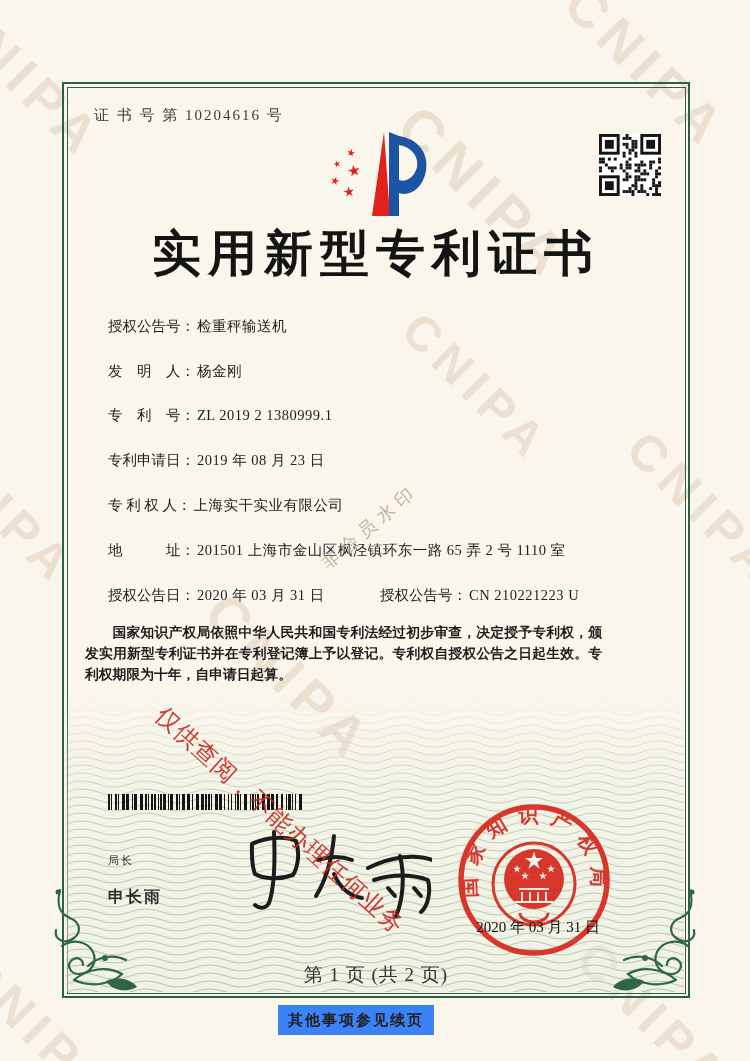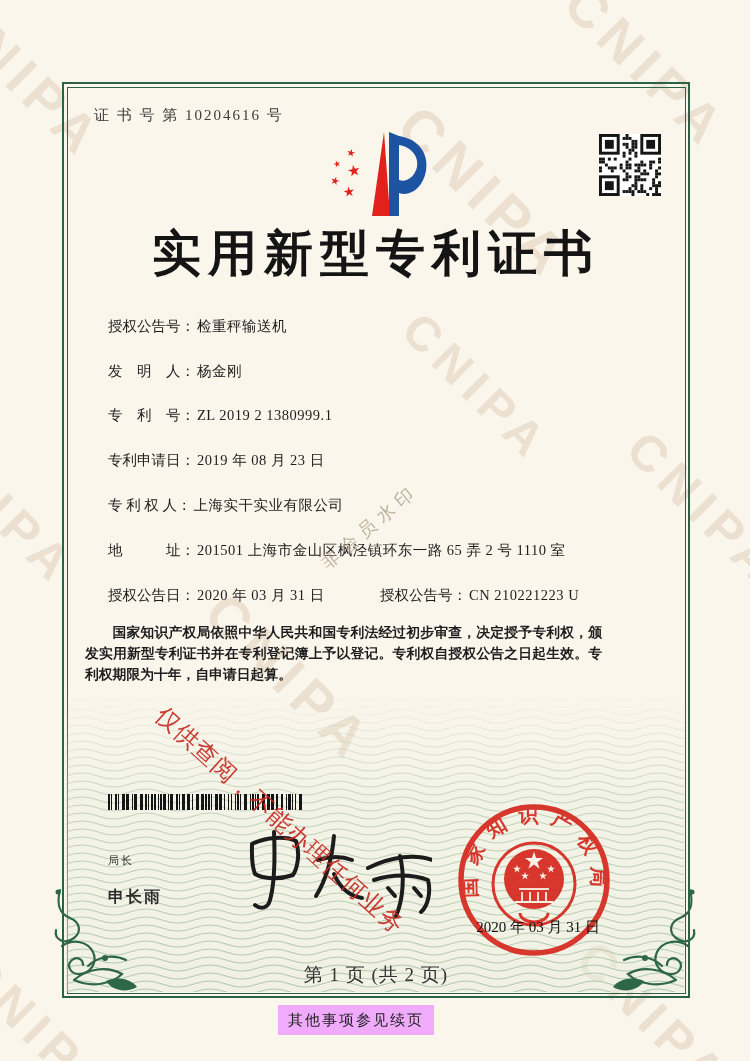--- a/index.html
+++ b/index.html
@@ -44,22 +44,22 @@
   .paras p{margin:0;text-indent:2em;font-weight:bold;}
   
   .barcode{position:absolute;left:108px;top:794px;}
   .sig-title{position:absolute;left:108px;top:853px;font-family:"Liberation Sans","DejaVu Sans",sans-serif;font-size:11px;color:#2c2c2c;letter-spacing:2px;}
   .sig-name{position:absolute;left:108px;top:887px;font-family:"Liberation Sans","DejaVu Sans",sans-serif;font-size:16px;color:#2c2c2c;letter-spacing:2px;font-weight:bold;}
   .signature{position:absolute;left:222px;top:824px;}
   .seal{position:absolute;left:455px;top:801px;}
   .seal-date{position:absolute;left:468px;top:918px;width:140px;text-align:center;font-size:15px;color:#111;white-space:nowrap;}
   .page-num{position:absolute;left:62px;top:962px;width:628px;text-align:center;font-size:19px;letter-spacing:1px;color:#333;}
   .footer-note{
-    position:absolute;left:278px;top:1005px;width:156px;height:30px;background:#f0abfc;
-    display:flex;align-items:center;justify-content:center;font-size:15px;letter-spacing:2px;color:#222;white-space:nowrap;
+    position:absolute;left:278px;top:1005px;width:156px;height:30px;background:#3b82f6;
+    display:flex;align-items:center;justify-content:center;font-size:15px;letter-spacing:2px;color:#222;white-space:nowrap;font-weight:bold;
   }
   
   .red-wm{
     position:absolute;left:170px;top:700px;transform:rotate(42deg);transform-origin:0 0;
     font-size:24px;letter-spacing:1px;color:rgba(198,42,35,.92);white-space:nowrap;pointer-events:none;
   }
   .gray-wm{
     position:absolute;left:316px;top:556px;transform:rotate(-40deg);transform-origin:0 0;
     font-size:18px;letter-spacing:6px;color:rgba(176,160,138,.8);white-space:nowrap;pointer-events:none;
   }

